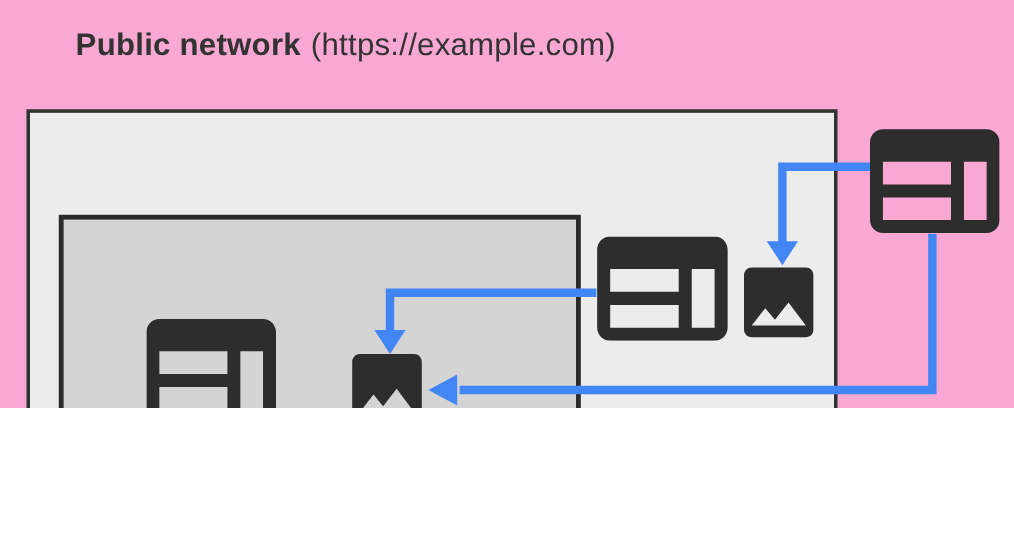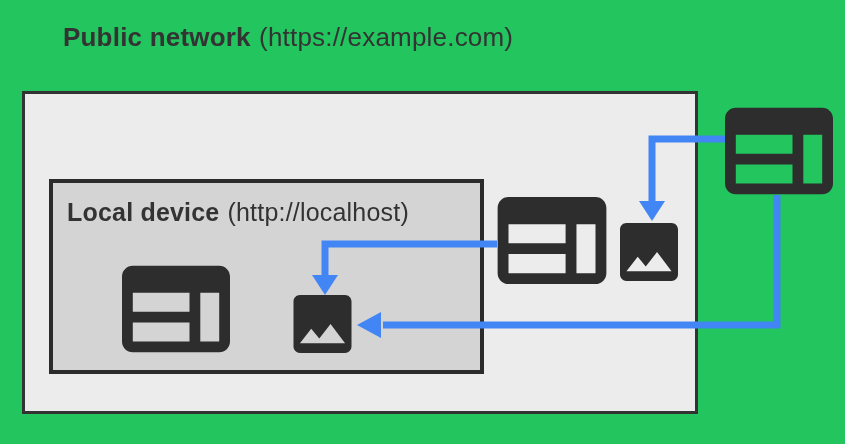--- a/index.html
+++ b/index.html
@@ -1,19 +1,19 @@
 <!DOCTYPE html>
 <html><head>
 <meta charset="utf-8">
 <style>
   html,body{margin:0;padding:0;background:#fff;}
   .stage{
     position:relative;
-    width:845px;height:444px;
-    background:#22c55e;
+    width:845px;height:340px;
+    background:#f9a8d4;
     font-family:"Liberation Sans","DejaVu Sans",sans-serif;
     overflow:hidden;
   }
   .zone-label{
     position:absolute;
     font-size:25px;
     color:#333333;
     white-space:nowrap;
     letter-spacing:0.2px;
   }
@@ -45,23 +45,20 @@
 
 <div class="stage">
 
   <div class="zone-label label-public">
     <span class="zone-name">Public network</span><span class="zone-detail">(https://example.com)</span>
   </div>
 
   <div class="box box-private" style="background-color: rgb(236, 236, 236);"></div>
 
   <div class="box box-local" style="background-color: rgb(212, 212, 212);"></div>
-  <div class="zone-label label-local">
-    <span class="zone-name">Local device</span><span class="zone-detail">(http://localhost)</span>
-  </div>
 
   <svg class="arrow-layer" viewBox="0 0 845 444" xmlns="http://www.w3.org/2000/svg">
 
     <g>
       <polyline points="725,139 652,139 652,203" fill="none" stroke-width="7" stroke="#4285f4"></polyline>
       <polygon points="652,221 639,201 665,201" fill="#4285f4"></polygon>
     </g>
 
     <g>
       <polyline points="777,195 777,325 383,325" fill="none" stroke-width="7" stroke="#4285f4"></polyline>

